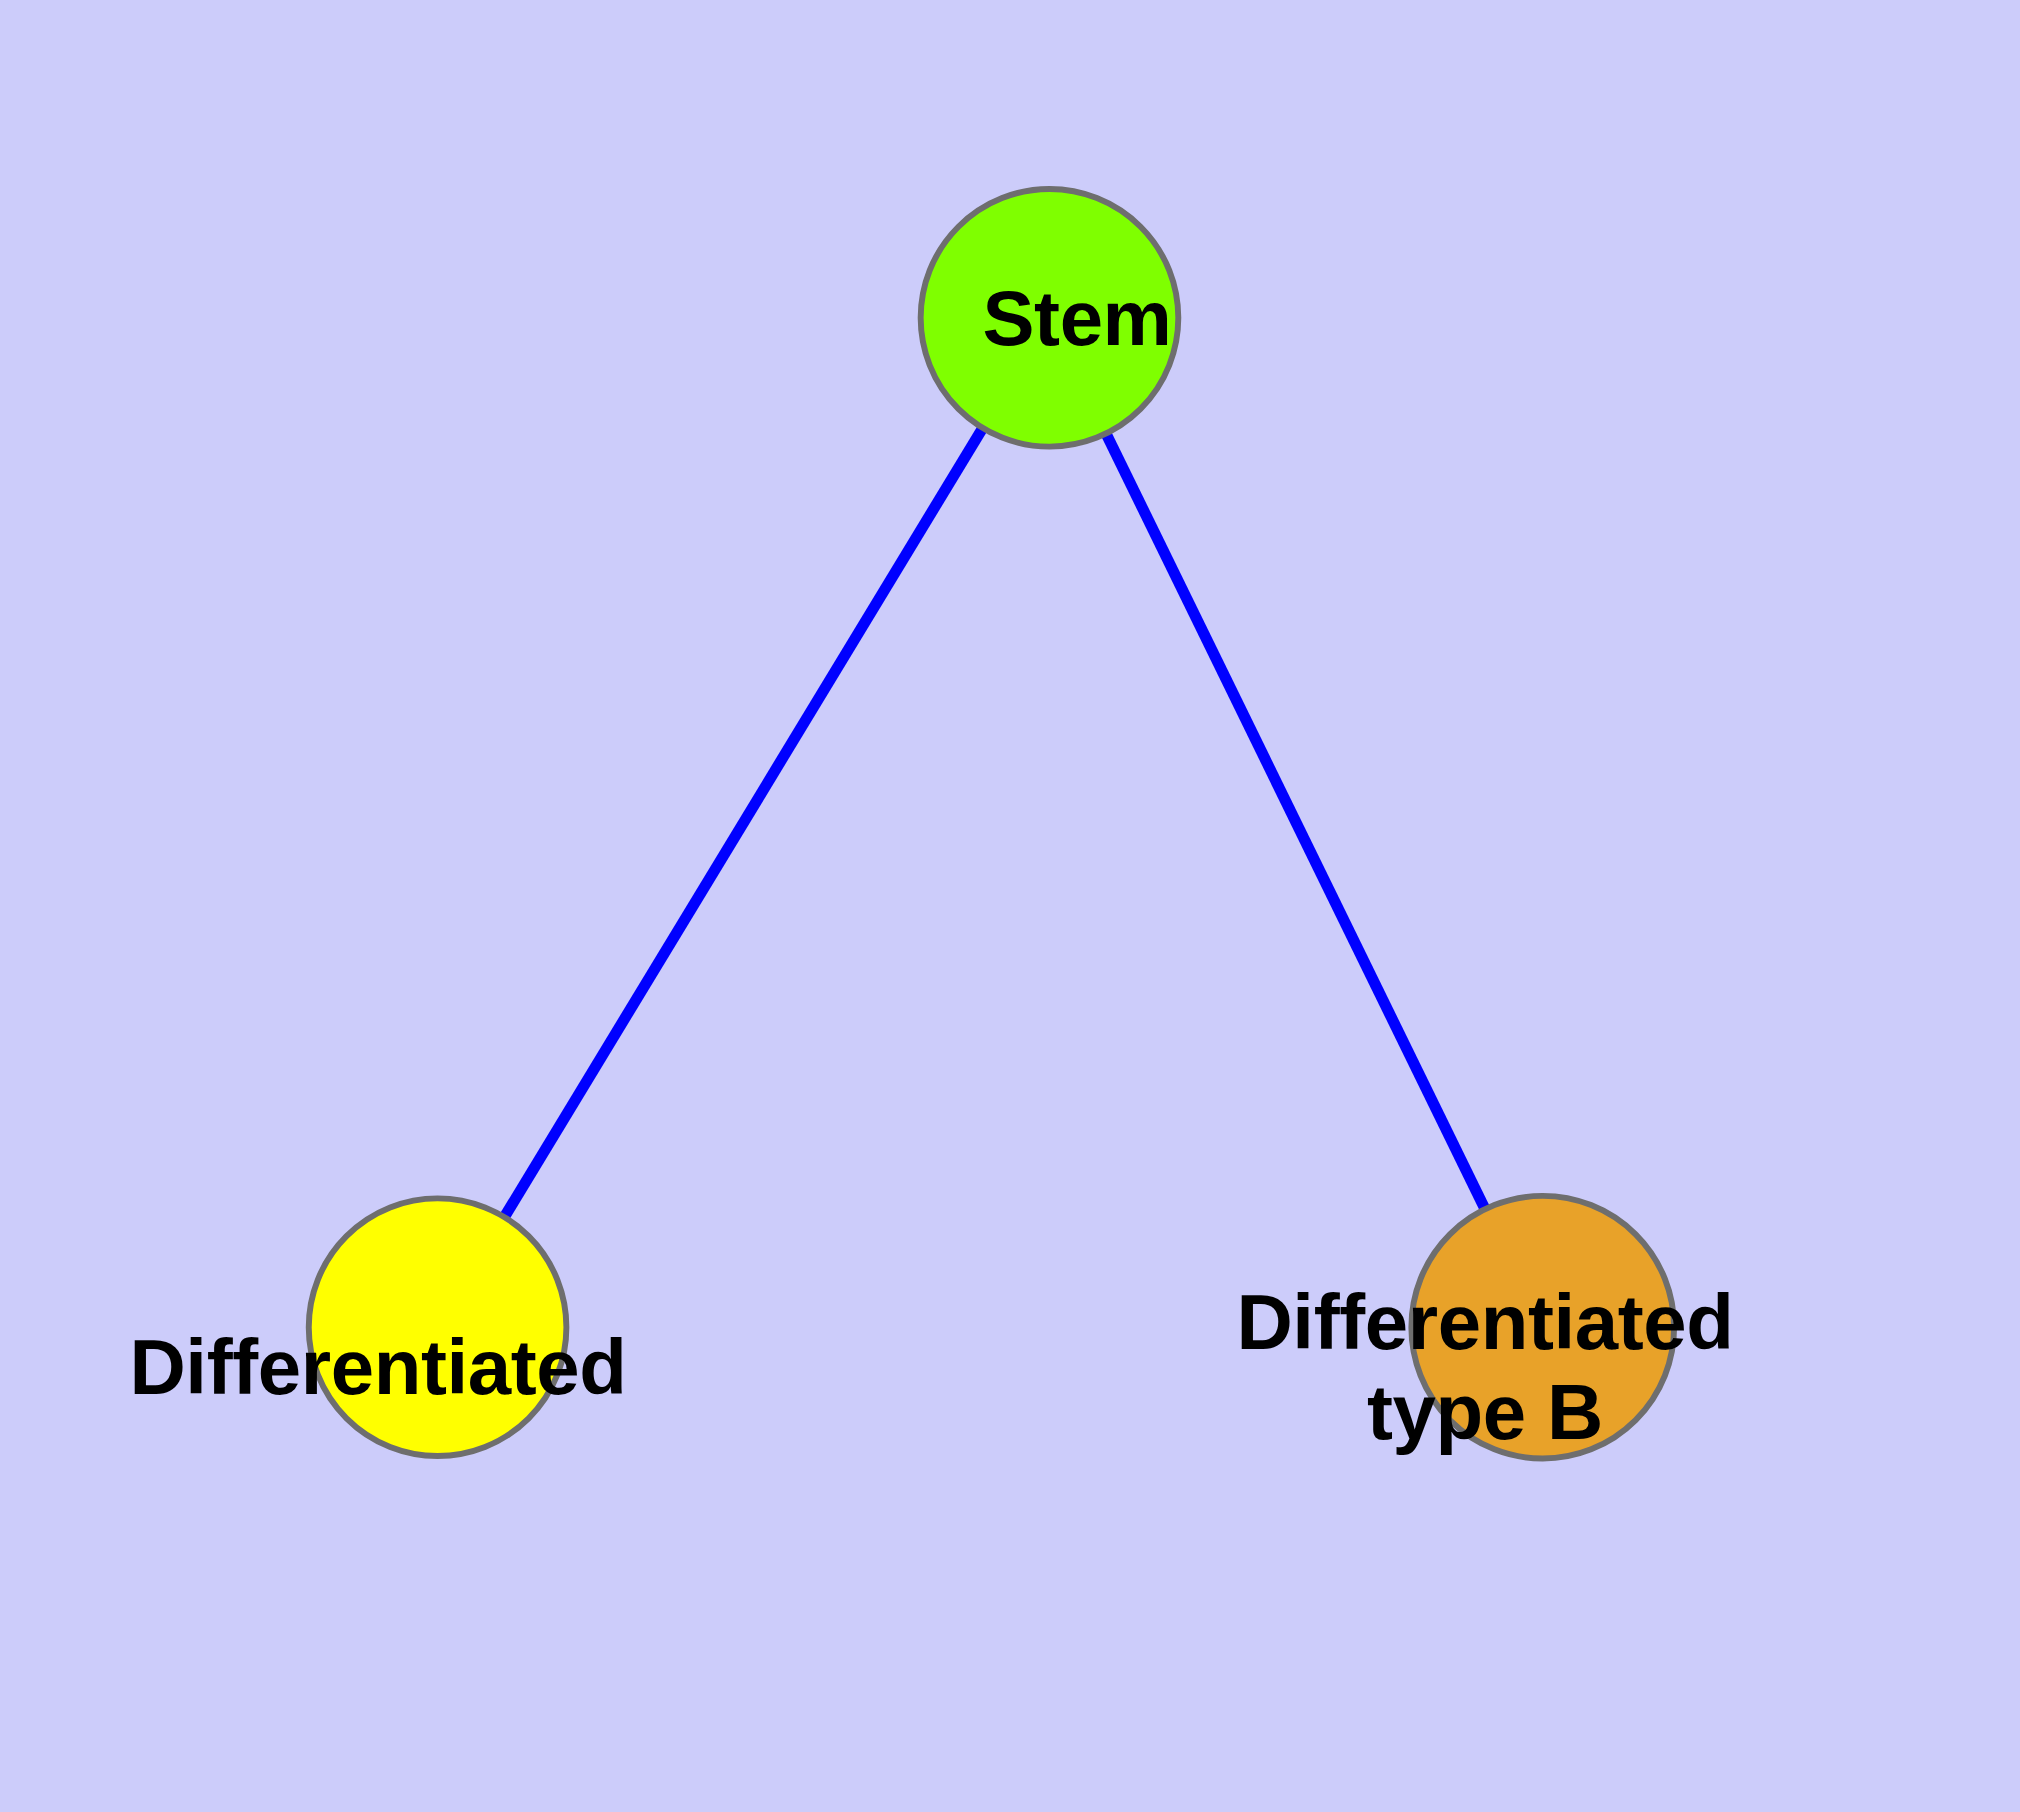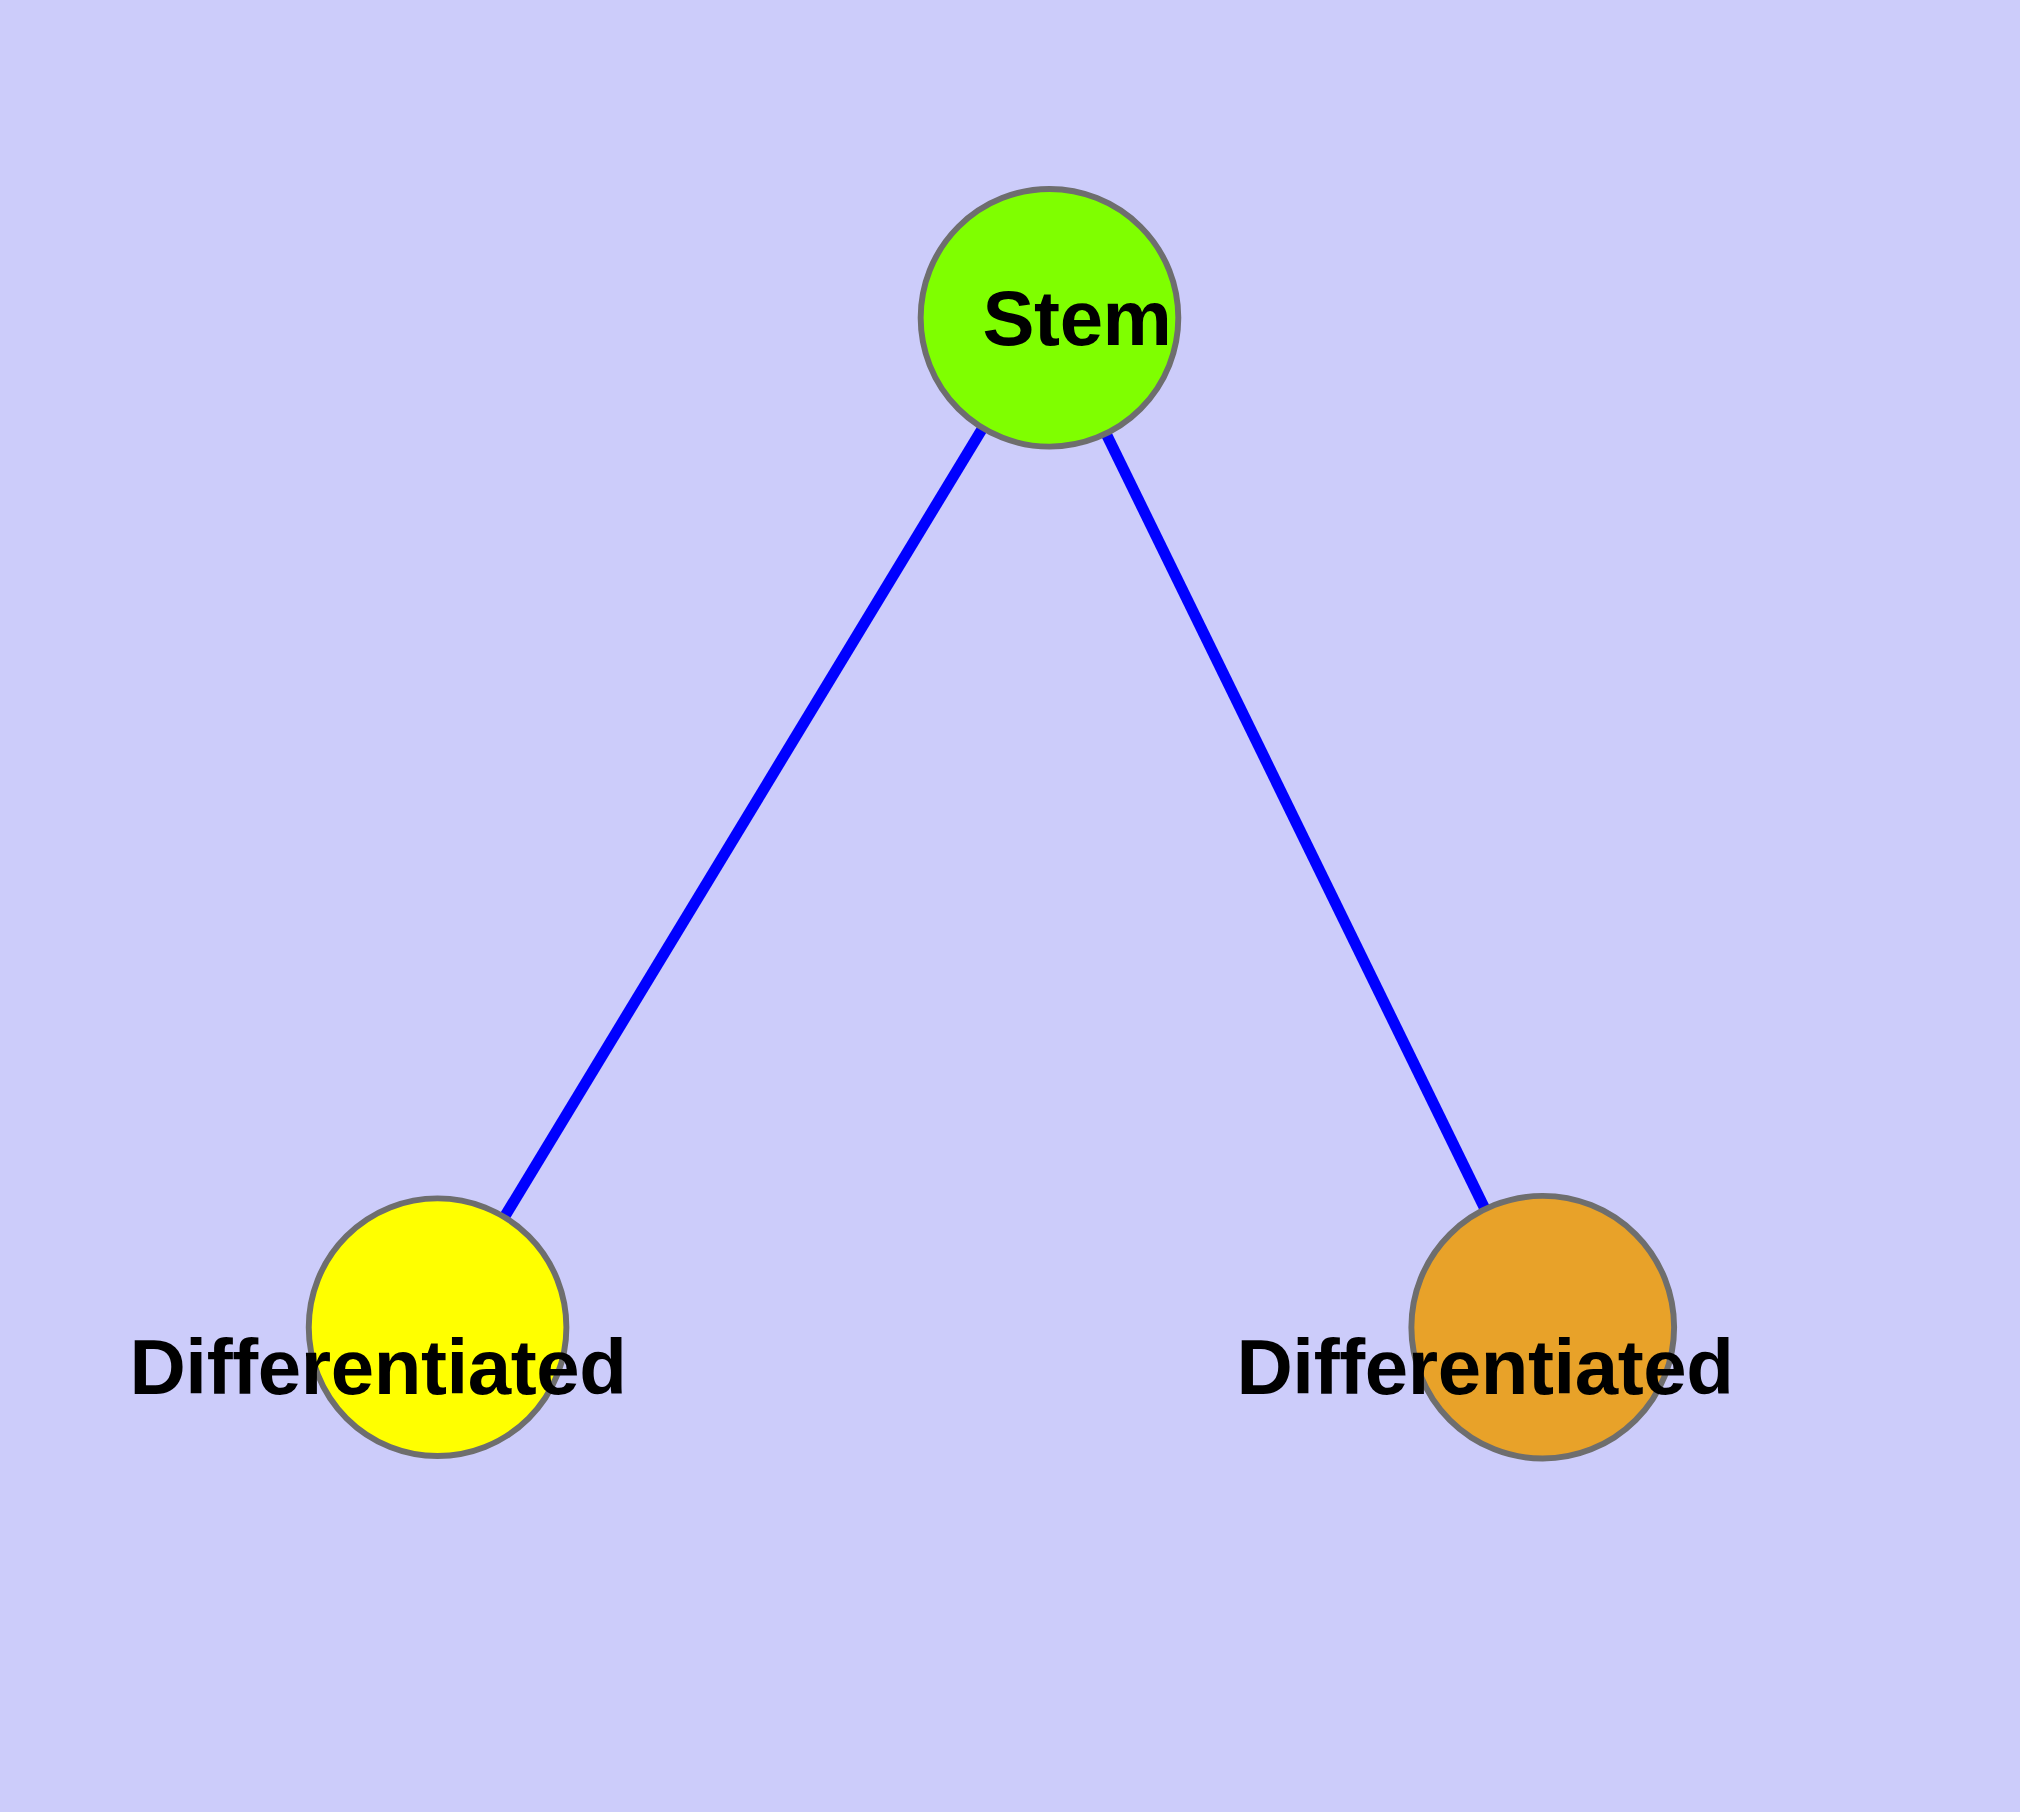--- a/index.html
+++ b/index.html
@@ -52,16 +52,17 @@
   </svg>
   <div id="label-layer">
       <div class="node-label" style="left: 1049px; top: 318px; font-size: 78px; margin-left: 28px;">
         <div>Stem</div>
       </div>
       <div class="node-label two-line" style="left: 378px; top: 1327px; font-size: 78px;">
         <div>Differentiated</div>
       </div>
       <div class="node-label two-line" style="left: 1485px; top: 1327px; font-size: 78px;">
         <div>Differentiated</div>
+        <div>type B</div>
       </div>
     </div>
 </div>
 
 
 </body></html>

